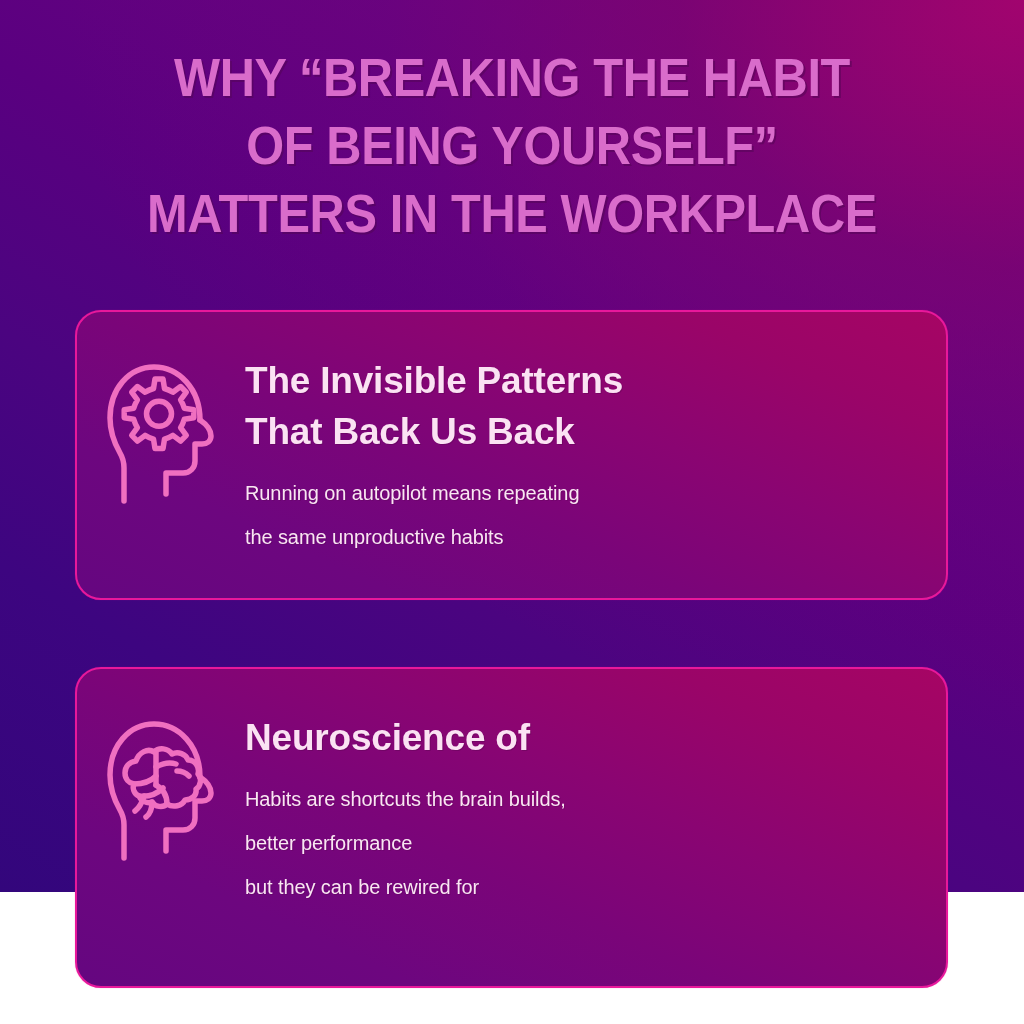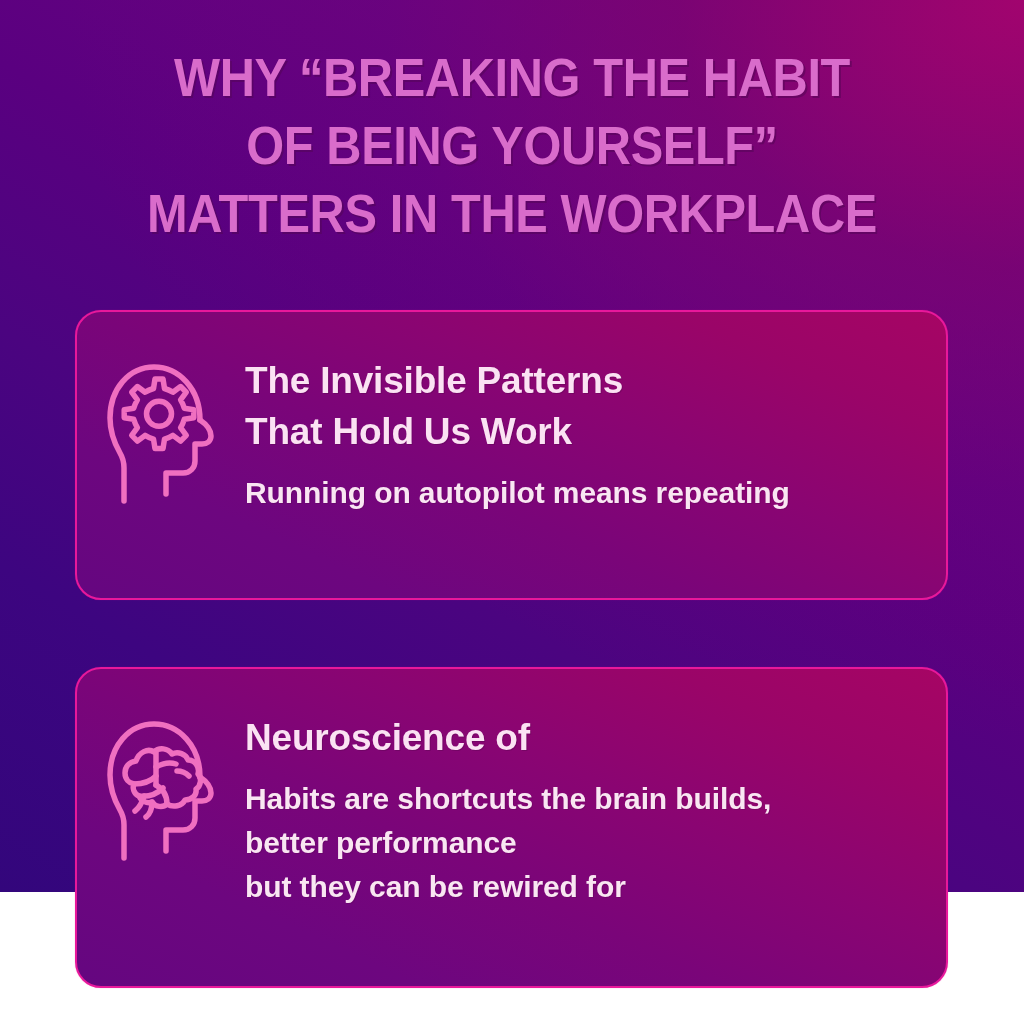--- a/index.html
+++ b/index.html
@@ -90,23 +90,23 @@
     line-height:51px;
     font-weight:bold;
     letter-spacing:-0.2px;
     text-shadow:1px 1px 0 rgba(90,5,80,0.40);
   }
   .card-heading .hline { display:block; }
 
   .card-text {
     margin-top:14px;
     color:#f9e6f2;
-    font-size:30px;
+    font-size:20px;
     line-height:44px;
-    font-weight:bold;
+    font-weight:normal;
     letter-spacing:-0.1px;
     text-shadow:1px 1px 0 rgba(90,5,80,0.30);
   }
   .card-text .bline { display:block; }
 </style>
 </head>
 <body>
 
 <div id="canvas">
 
@@ -121,24 +121,25 @@
       <svg width="116" height="152" viewBox="0 0 116 152" fill="none" stroke="#f06fc0" stroke-width="5.5" stroke-linecap="round" stroke-linejoin="round">
         <path d="M97 62 C97 31 76 9 51 9 C26 9 7 31 7 60 C7 76 13 88 17 95 C20 100 21 104 21 110 L21 143"></path>
         <path d="M97 62 C103 66 108 72 108 78 C108 83 104 86 99 86 L92 86 L92 103 C92 110 87 115 80 115 L63 115 L63 136"></path>
         <path d="M52 21 L60 21 L61.5 30.5 C64.5 31.4 67.3 32.6 69.9 34.2 L77.6 28.5 L83.3 34.2 L77.6 41.9 C79.2 44.5 80.4 47.3 81.3 50.3 L90.8 51.8 L90.8 59.8 L81.3 61.3 C80.4 64.3 79.2 67.1 77.6 69.7 L83.3 77.4 L77.6 83.1 L69.9 77.4 C67.3 79 64.5 80.2 61.5 81.1 L60 90.6 L52 90.6 L50.5 81.1 C47.5 80.2 44.7 79 42.1 77.4 L34.4 83.1 L28.7 77.4 L34.4 69.7 C32.8 67.1 31.6 64.3 30.7 61.3 L21.2 59.8 L21.2 51.8 L30.7 50.3 C31.6 47.3 32.8 44.5 34.4 41.9 L28.7 34.2 L34.4 28.5 L42.1 34.2 C44.7 32.6 47.5 31.4 50.5 30.5 Z"></path>
         <circle cx="56" cy="55.8" r="12.5"></circle>
       </svg>
     </div>
     <div class="card-body">
       <div class="card-heading">
         <span class="hline">The Invisible Patterns</span>
-        <span class="hline">That Hold Us Work</span>
+        <span class="hline">That Back Us Back</span>
       </div>
       <div class="card-text">
         <span class="bline">Running on autopilot means repeating</span>
+        <span class="bline">the same unproductive habits</span>
       </div>
     </div>
   </div>
 
   <div class="card" id="card-2">
     <div class="card-icon">
       <svg width="116" height="152" viewBox="0 0 116 152" fill="none" stroke="#f06fc0" stroke-width="5.5" stroke-linecap="round" stroke-linejoin="round">
         <path d="M97 62 C97 31 76 9 51 9 C26 9 7 31 7 60 C7 76 13 88 17 95 C20 100 21 104 21 110 L21 143"></path>
         <path d="M97 62 C103 66 108 72 108 78 C108 83 104 86 99 86 L92 86 L92 103 C92 110 87 115 80 115 L63 115 L63 136"></path>
         <path d="M33 46 C26 47 22 52 22 58 C22 64 26 68 31 69 C29 73 31 79 36 81 C38 86 44 89 49 87 C52 92 60 93 64 89 C70 93 79 91 82 85 C89 85 94 80 93 74 C98 71 99 63 95 59 C97 52 92 45 85 45 C83 39 75 36 69 39 C65 33 56 32 51 37 C45 33 36 37 33 46 Z"></path>

